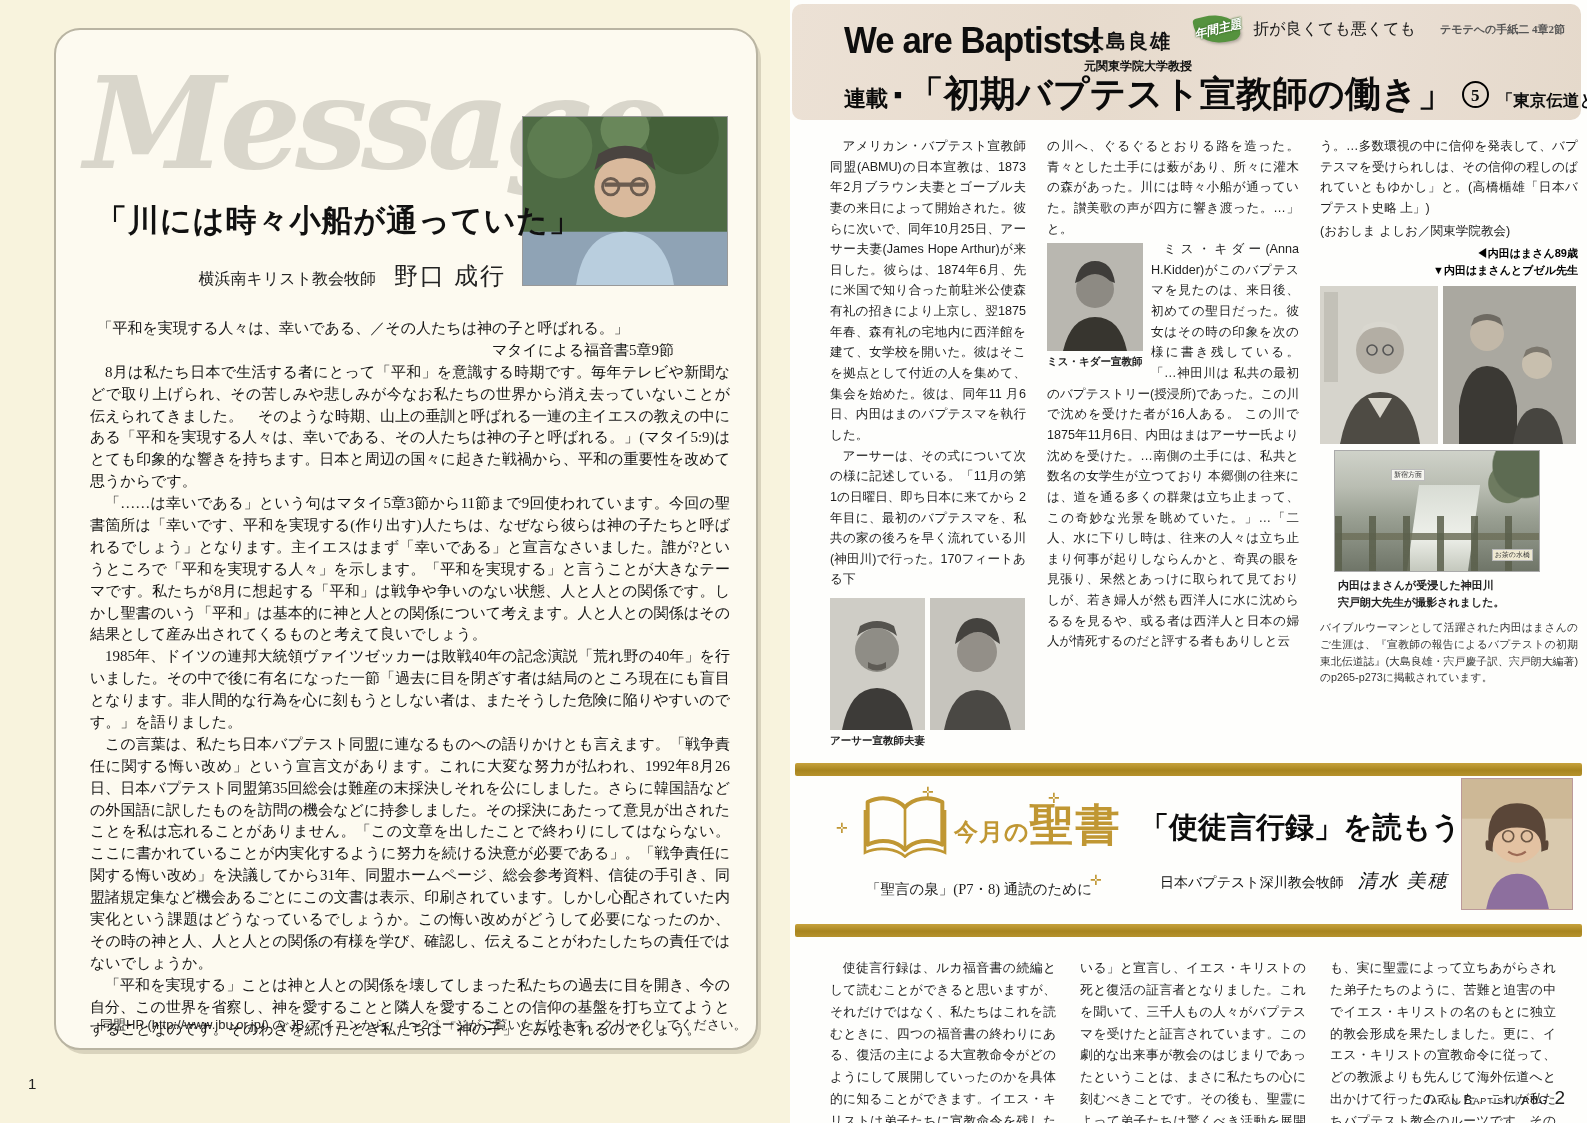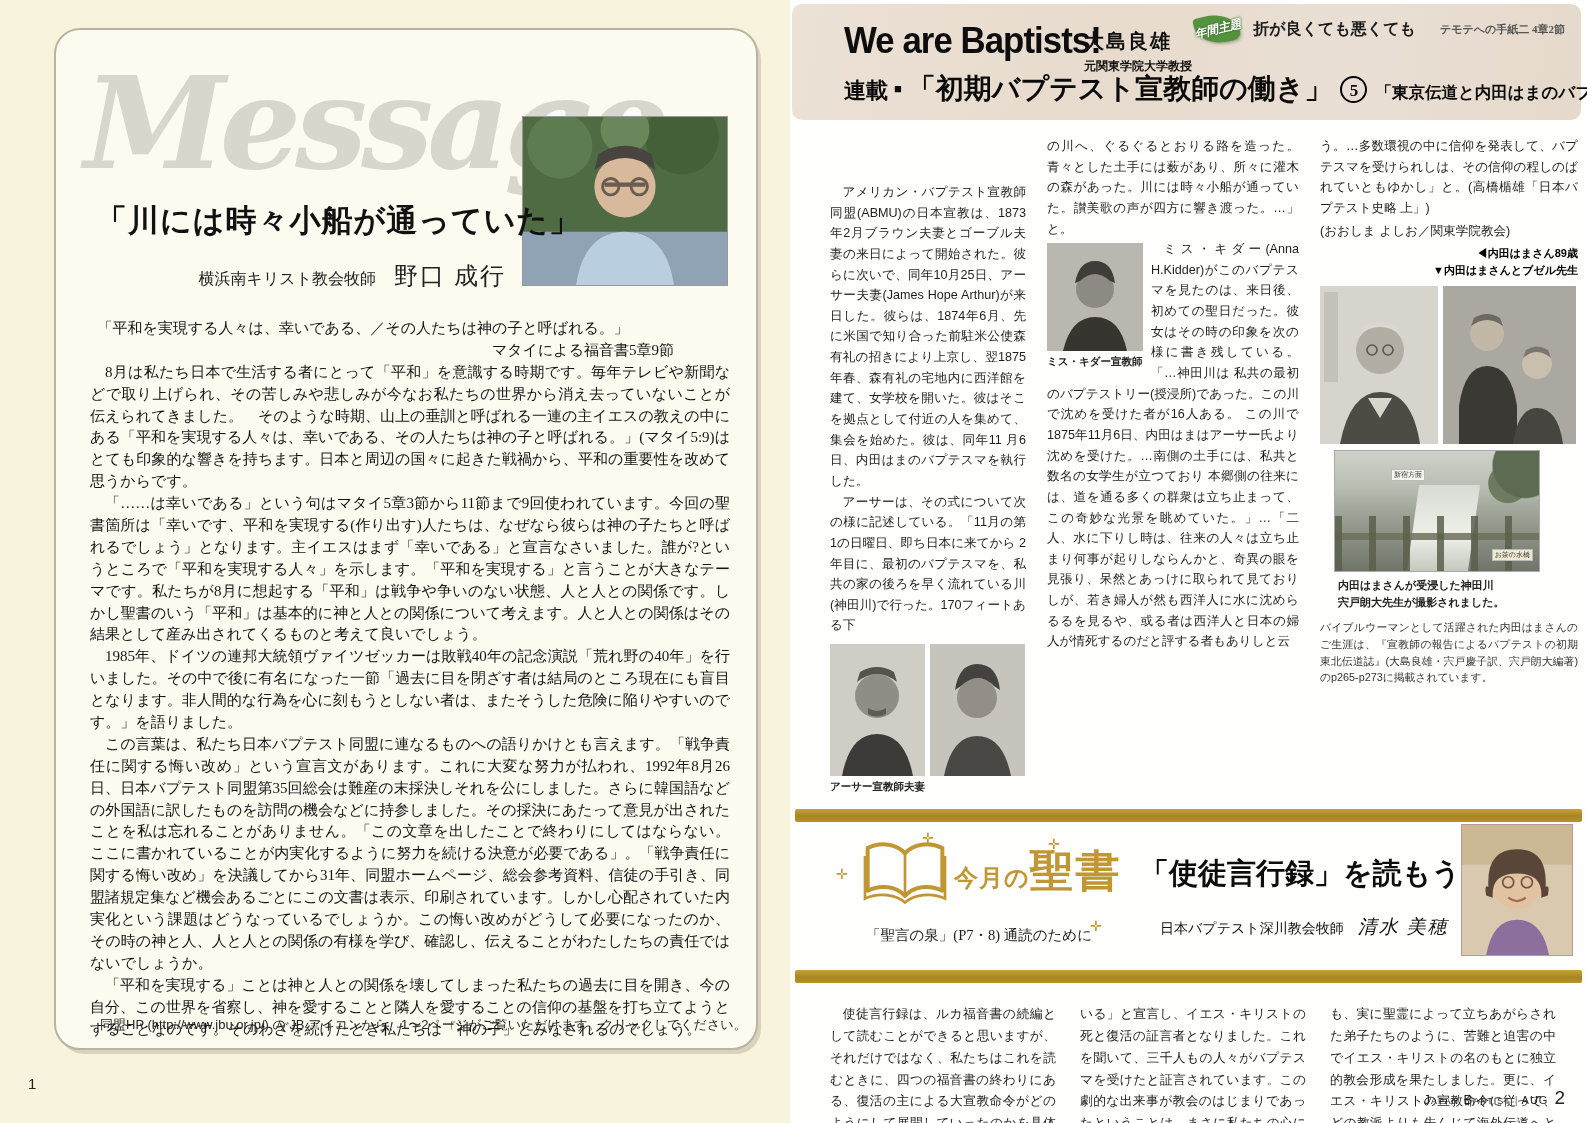--- a/index.html
+++ b/index.html
@@ -37,34 +37,34 @@
     letter-spacing:-1px; transform:scaleX(0.94); transform-origin:left; color:#0d0d0d; white-space:nowrap; }
   .wb-author { position:absolute; left:292px; top:24px; font-family:"Liberation Serif", serif; color:#111;font-weight:bold; }
   .wb-author .name { font-size:20px; letter-spacing:2px; }
   .wb-author .role { display:block; font-size:12px; margin-top:3px; }
   .theme { position:absolute; right:16px; top:10px; display:flex; align-items:center; }
   .leaf { position:relative; width:44px; height:30px; background:#55923e;
     border-radius:4px 75% 8px 75%; transform:rotate(-14deg); box-shadow:1px 2px 3px rgba(0,0,0,.25); }
   .leaf-label { position:absolute; left:-12px; top:7px; width:70px; text-align:center;
     font-size:12px; font-weight:bold; font-style:italic; color:#fff;
     text-shadow:0 0 2px #3c6e2c, 0 0 2px #3c6e2c; white-space:nowrap; }
-  .theme-text { margin-left:14px; font-weight:bold; font-size:16px; color:#1a1a1a; font-family:"Liberation Serif", serif; }
+  .theme-text { margin-left:14px; font-weight:normal; font-size:16px; color:#1a1a1a; font-family:"Liberation Serif", serif; }
   .theme-ref { margin-left:24px; font-size:11px; font-weight:bold; color:#555; font-family:"Liberation Serif", serif; }
   .series-line { position:absolute; left:52px; top:66px; display:flex; align-items:baseline;
     font-family:"Liberation Serif", serif; color:#0b0b0b; white-space:nowrap; }
   .series-label { font-size:22px; font-weight:bold; }
   .series-sq { font-size:13px; margin:0 6px; align-self:center; }
-  .series-title { font-size:28px; font-weight:bold; letter-spacing:0px; }
+  .series-title { font-size:36px; font-weight:bold; letter-spacing:0px; }
   .series-num { display:inline-block; width:27px; height:27px; border:2px solid #000; border-radius:50%;
     text-align:center; line-height:25px; font-size:17px; font-weight:bold; margin:0 8px; align-self:center; }
   .episode-title { font-size:16.5px; font-weight:bold; }
 
   .article1 { display:flex; gap:21px; margin:16px 8px 0 40px; }
   .article1 p { font-size:12.6px; line-height:1.64; text-align:justify; color:#1e1e1e; }
-  .a1c1 { width:196px;margin-top:46px; }
+  .a1c1 { width:196px; }
   .a1c2 { width:252px; }
   .a1c3 { width:258px; }
   .indent { text-indent:1em; }
   .photo-row { display:flex; gap:5px; margin-top:8px; }
   .caption { font-size:10.5px; font-weight:bold; color:#222; margin-top:3px; line-height:1.35; }
   .float-photo { float:left; width:96px; margin:4px 8px 2px 0; }
   .credit { text-align:right; margin-top:2px; font-size:12.6px; }
   .uchida-caps { text-align:right; font-size:11px; font-weight:bold; line-height:1.5; margin-top:4px; }
   .river-wrap { margin:6px 0 0 14px; width:206px; }
   .river-photo { position:relative; width:206px; height:122px; overflow:hidden; border:1px solid #aaa;

